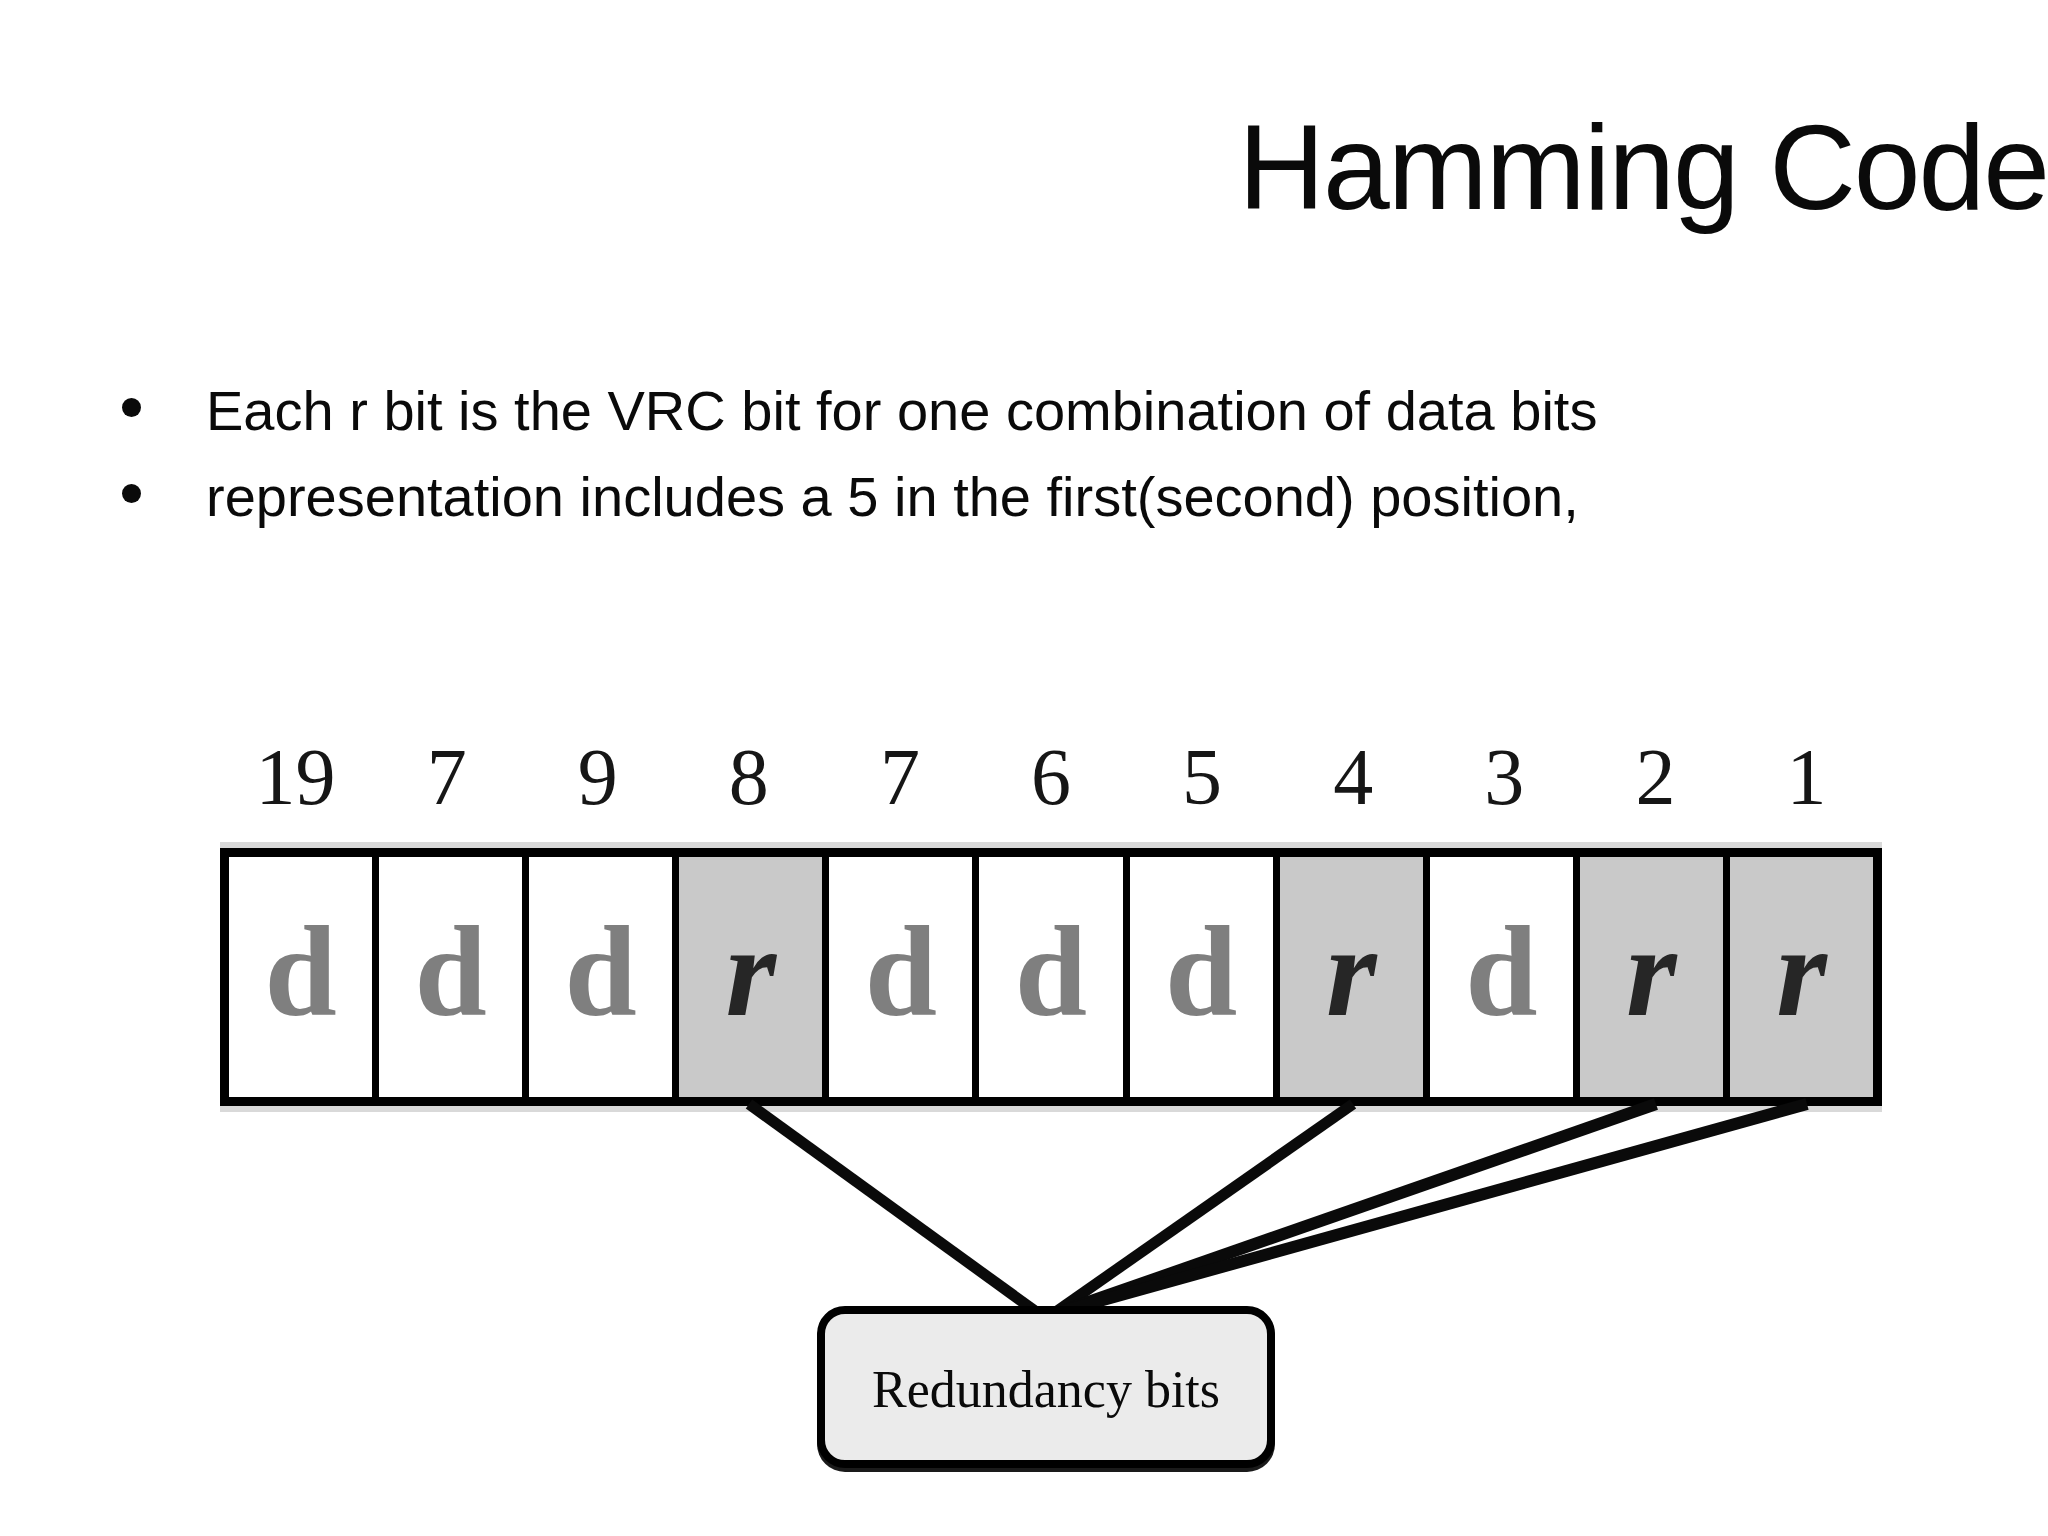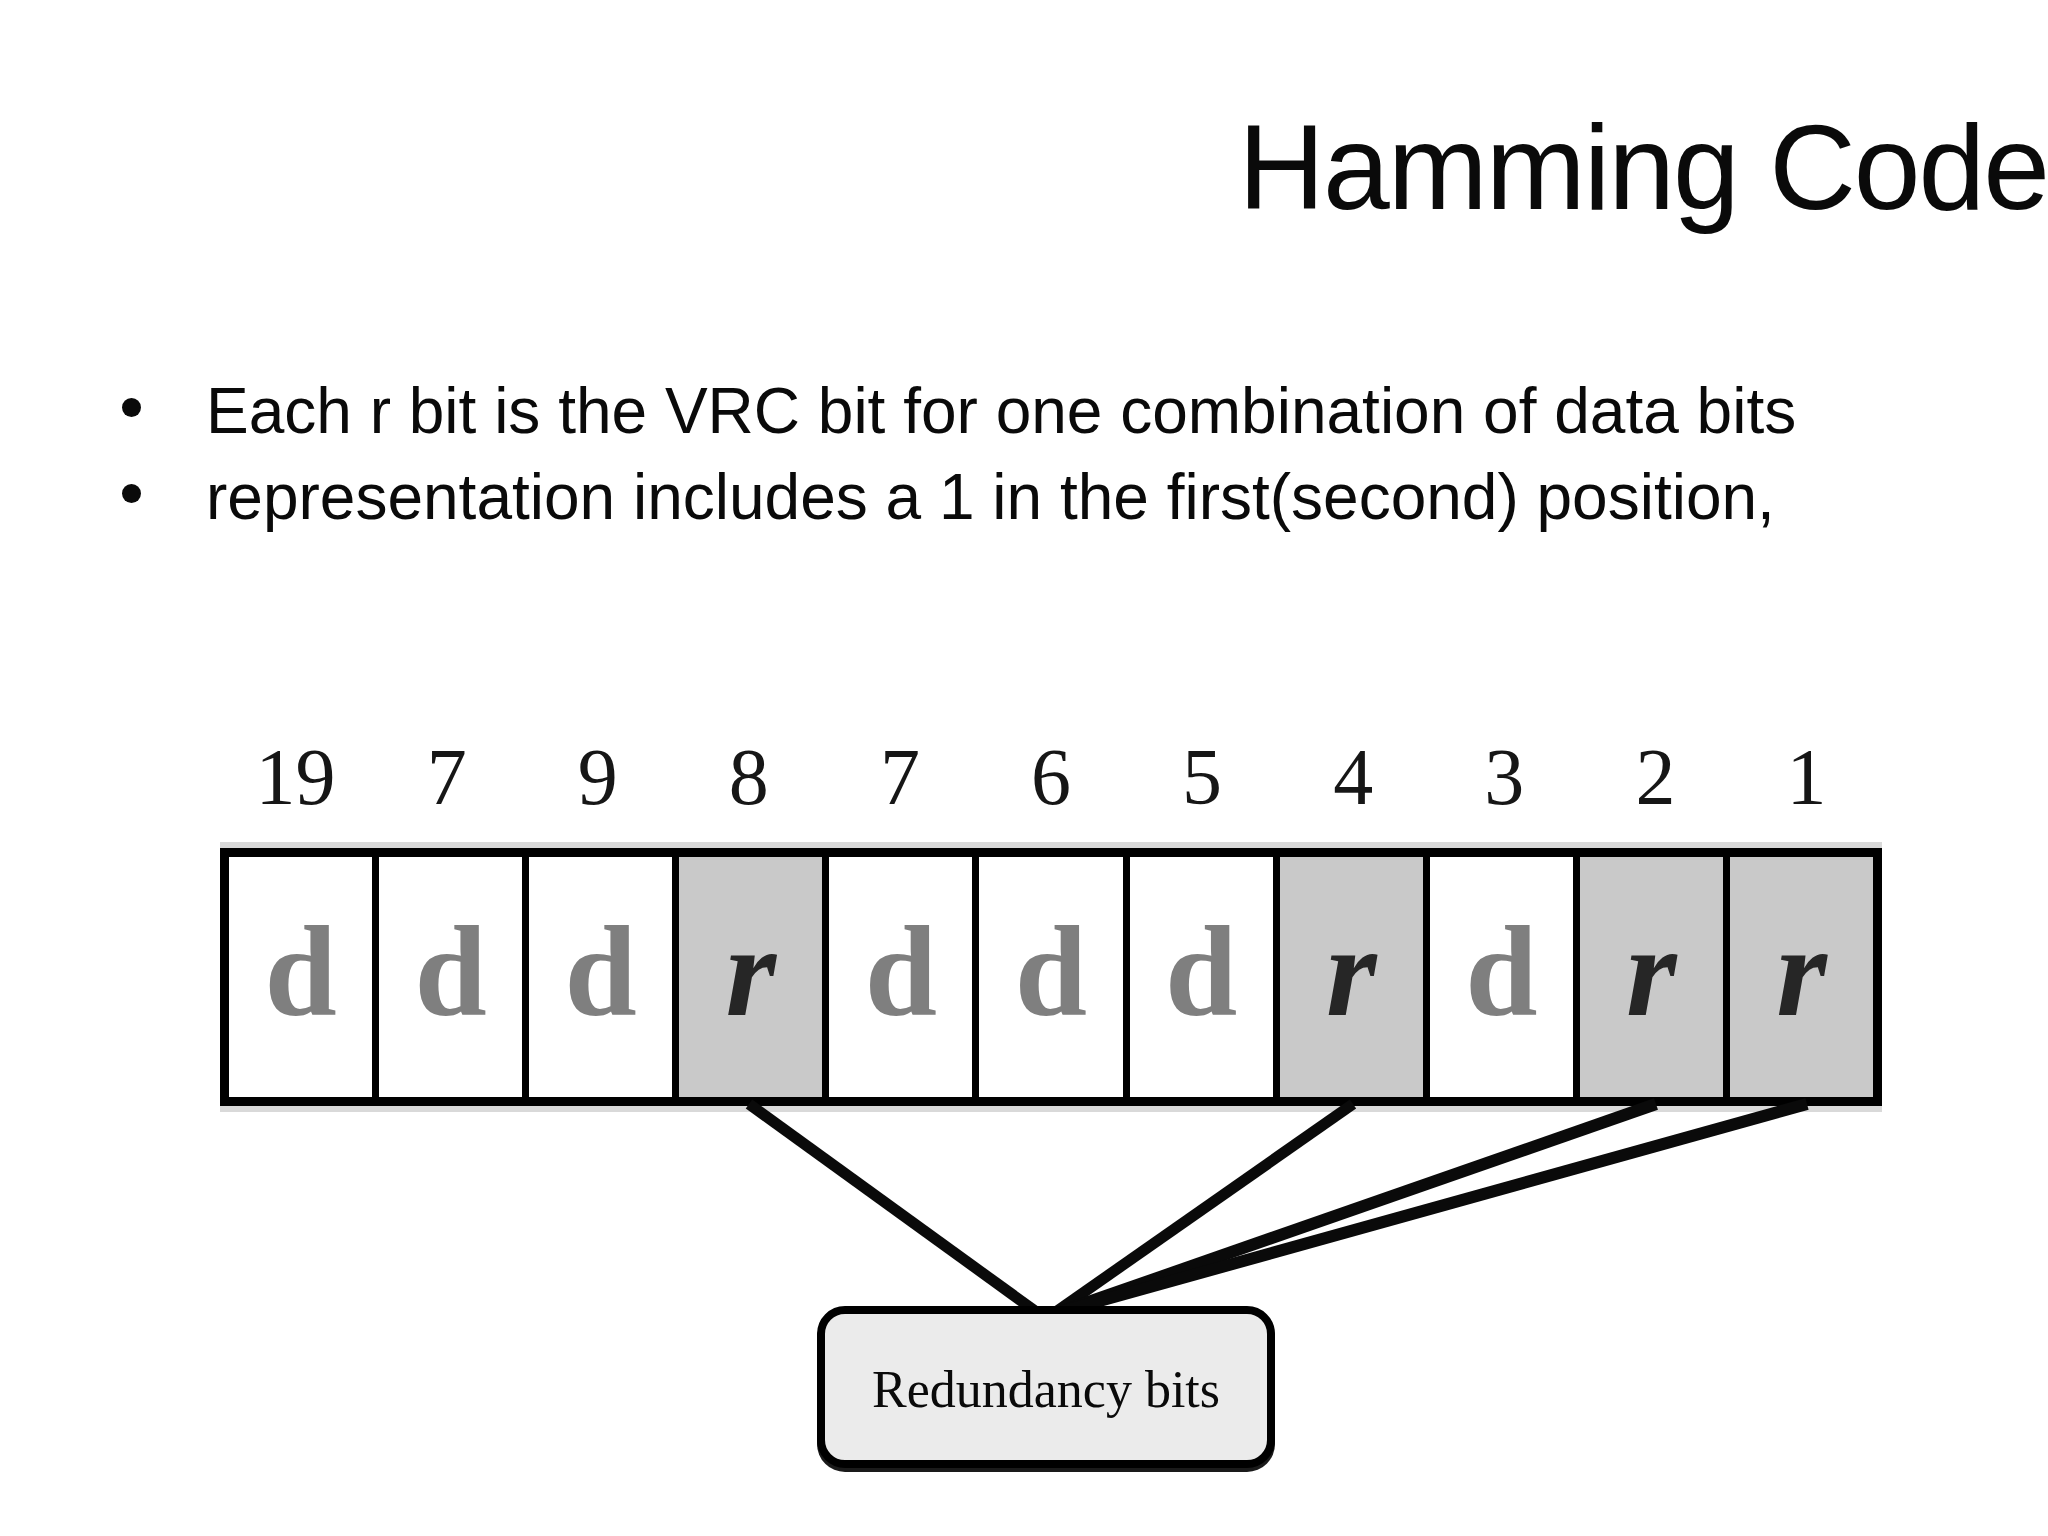--- a/index.html
+++ b/index.html
@@ -23,21 +23,21 @@
   }
   
   .bullets{
     position:absolute;
     top:368px;left:118px;width:1840px;
     list-style:none;margin:0;padding:0;
   }
   .bullets li{
     position:relative;
     padding-left:88px;
-    font-size:64px;
+    font-size:56px;
     line-height:86px;
     color:#0a0a0a;
   }
   .bullets li::before{
     content:"";
     position:absolute;
     left:4px;top:30px;
     width:19px;height:19px;
     border-radius:50%;
     background:#0a0a0a;
@@ -116,21 +116,21 @@
 
 <div class="slide">
 
   <div class="title">Hamming Code</div>
 
   <ul class="bullets">
     <li>
       <div>Each r bit is the VRC bit for one combination of data bits</div>
     </li>
     <li>
-      <div>representation includes a 1 in the first(second) position,</div>
+      <div>representation includes a 5 in the first(second) position,</div>
     </li>
   </ul>
 
   <div class="numbers-row">
     <span>19</span>
     <span>7</span>
     <span>9</span>
     <span>8</span>
     <span>7</span>
     <span>6</span>

